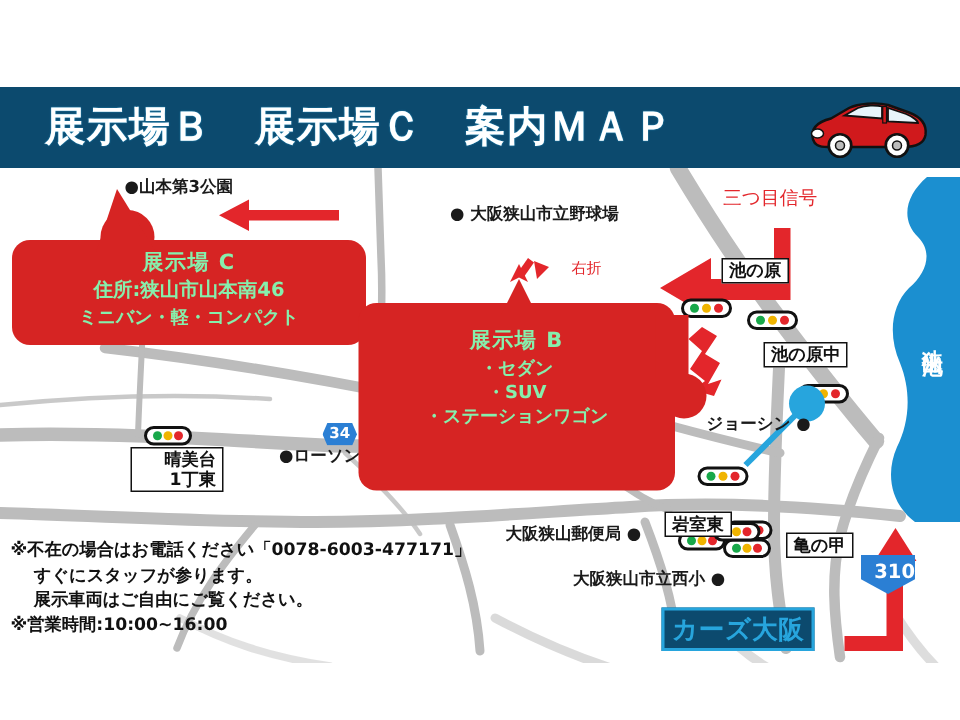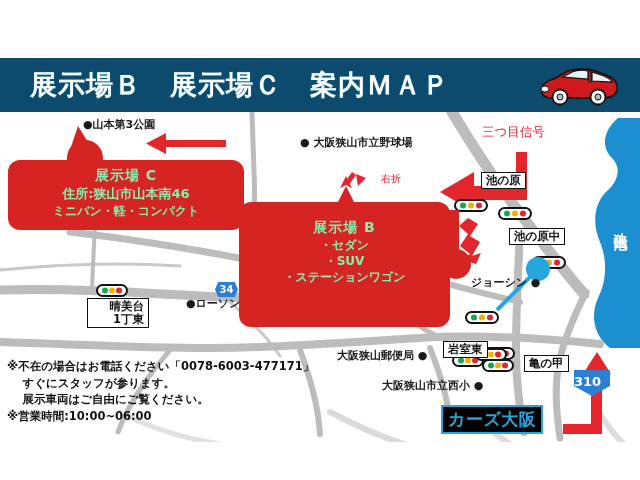--- a/index.html
+++ b/index.html
@@ -28,29 +28,29 @@
   
   .callout{position:absolute;background:#d62423;border-radius:12px;color:#86efac;
      font-weight:bold;text-align:center;box-sizing:border-box;}
   .callout .t1{font-size:14px;line-height:19px;letter-spacing:1px;}
   .callout .t2{font-size:13px;line-height:18px;}
   .callout .t3{font-size:12px;line-height:16px;}
   .tail{position:absolute;width:0;height:0;}
 
   
   #cars-label{position:absolute;left:441px;top:293px;border:2.5px solid #27a5dd;
-     background:#000000;color:#27a5dd;font-size:17px;font-weight:bold;padding:1px 5px;
+     background:#0c4a6e;color:#27a5dd;font-size:17px;font-weight:bold;padding:1px 5px;
      letter-spacing:0.5px;white-space:nowrap;}
 
   
   .shield34{position:absolute;width:23px;height:15px;background:#2b7fd4;color:#fff;
      font-size:10px;font-weight:bold;text-align:center;line-height:15px;
      clip-path:polygon(14% 0,86% 0,100% 50%,86% 100%,14% 100%,0 50%);}
   .shield310{position:absolute;width:36px;height:26px;background:#2b7fd4;color:#fff;
-     font-size:13px;font-weight:bold;text-align:left;line-height:23px;
+     font-size:13px;font-weight:bold;text-align:right;line-height:23px;
      clip-path:polygon(0 0,100% 0,100% 62%,50% 100%,0 62%);}
 
   
   #note{position:absolute;left:7px;top:358px;font-size:11.5px;font-weight:bold;
      color:#111;line-height:16.5px;white-space:pre;}
 </style>
 </head>
 <body>
 
 <div id="stage">
@@ -254,15 +254,15 @@
     </div>
     <div class="tail" style="left:334px;top:74px;border-left:12px solid transparent;
          border-right:12px solid transparent;border-bottom:24px solid #d62423;"></div>
     <div class="tail" style="left:437px;top:98px;width:22px;height:42px;background:#d62423;"></div>
 
   </div>
 
   <div id="note">※不在の場合はお電話ください「0078-6003-477171」
 　 すぐにスタッフが参ります。
 　 展示車両はご自由にご覧ください。
-※営業時間:10:00~06:00</div>
+※営業時間:10:00~16:00</div>
 
 </div>
 
 </body></html>

